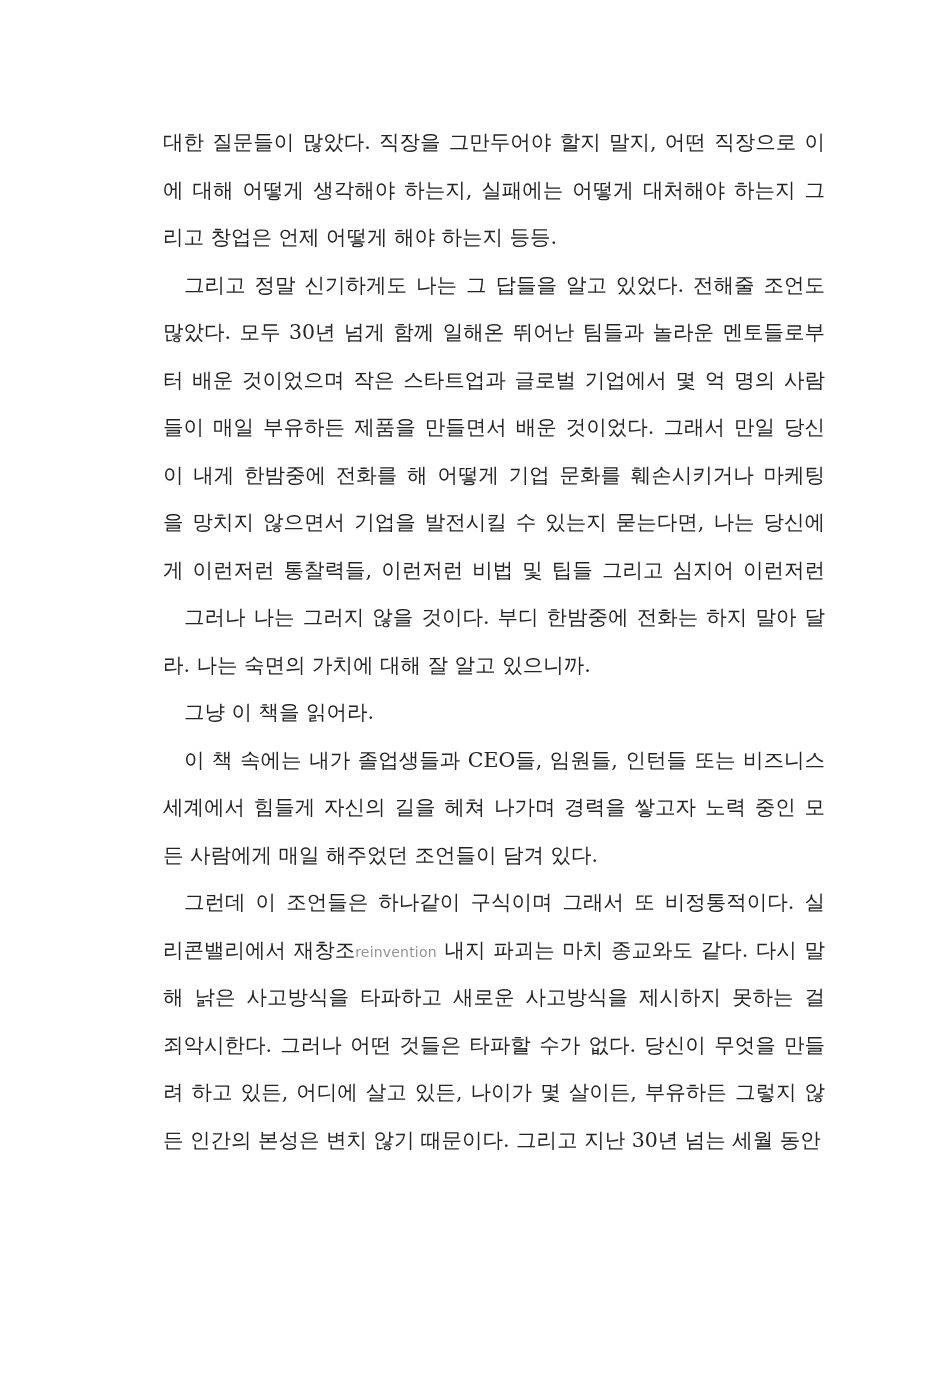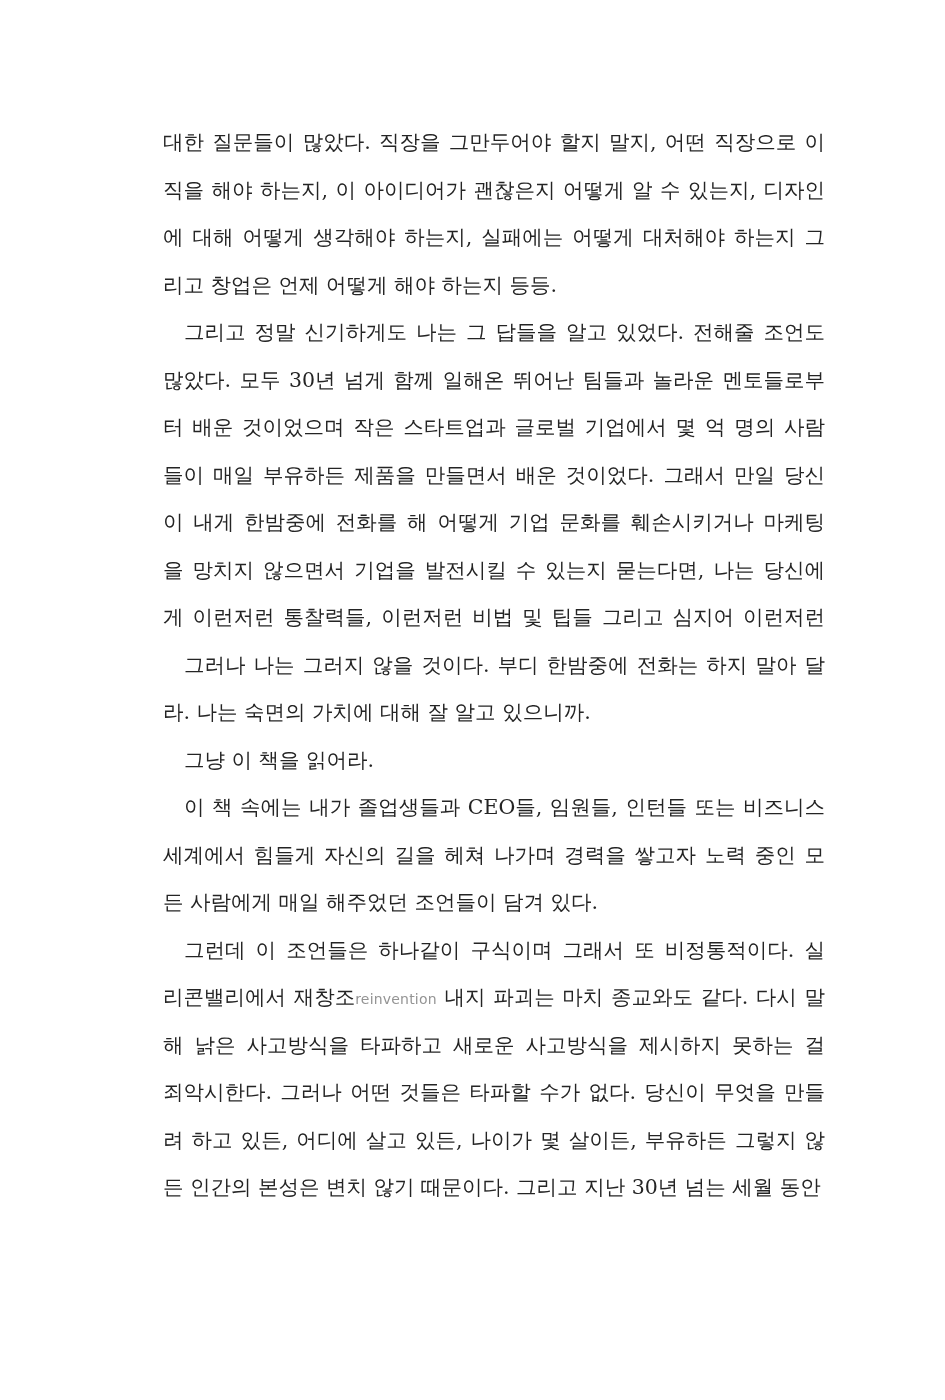--- a/index.html
+++ b/index.html
@@ -60,21 +60,20 @@
     font-size: 20px;
     line-height: 24px;
   }
 </style>
 </head>
 <body>
 
 <div class="page">
   <div class="text-block" style="color: rgb(36, 36, 36);">
       <div class="line just">대한 질문들이 많았다. 직장을 그만두어야 할지 말지, 어떤 직장으로 이</div>
-      <div class="line just">직을 해야 하는지, 이 아이디어가 괜찮은지 어떻게 알 수 있는지, 디자인</div>
       <div class="line just">에 대해 어떻게 생각해야 하는지, 실패에는 어떻게 대처해야 하는지 그</div>
       <div class="line">리고 창업은 언제 어떻게 해야 하는지 등등.</div>
       <div class="line just indent">그리고 정말 신기하게도 나는 그 답들을 알고 있었다. 전해줄 조언도</div>
       <div class="line just">많았다. 모두 30년 넘게 함께 일해온 뛰어난 팀들과 놀라운 멘토들로부</div>
       <div class="line just">터 배운 것이었으며 작은 스타트업과 글로벌 기업에서 몇 억 명의 사람</div>
       <div class="line just">들이 매일 부유하든 제품을 만들면서 배운 것이었다. 그래서 만일 당신</div>
       <div class="line just">이 내게 한밤중에 전화를 해 어떻게 기업 문화를 훼손시키거나 마케팅</div>
       <div class="line just">을 망치지 않으면서 기업을 발전시킬 수 있는지 묻는다면, 나는 당신에</div>
       <div class="line just">게 이런저런 통찰력들, 이런저런 비법 및 팁들 그리고 심지어 이런저런</div>
       <div class="line just indent">그러나 나는 그러지 않을 것이다. 부디 한밤중에 전화는 하지 말아 달</div>

